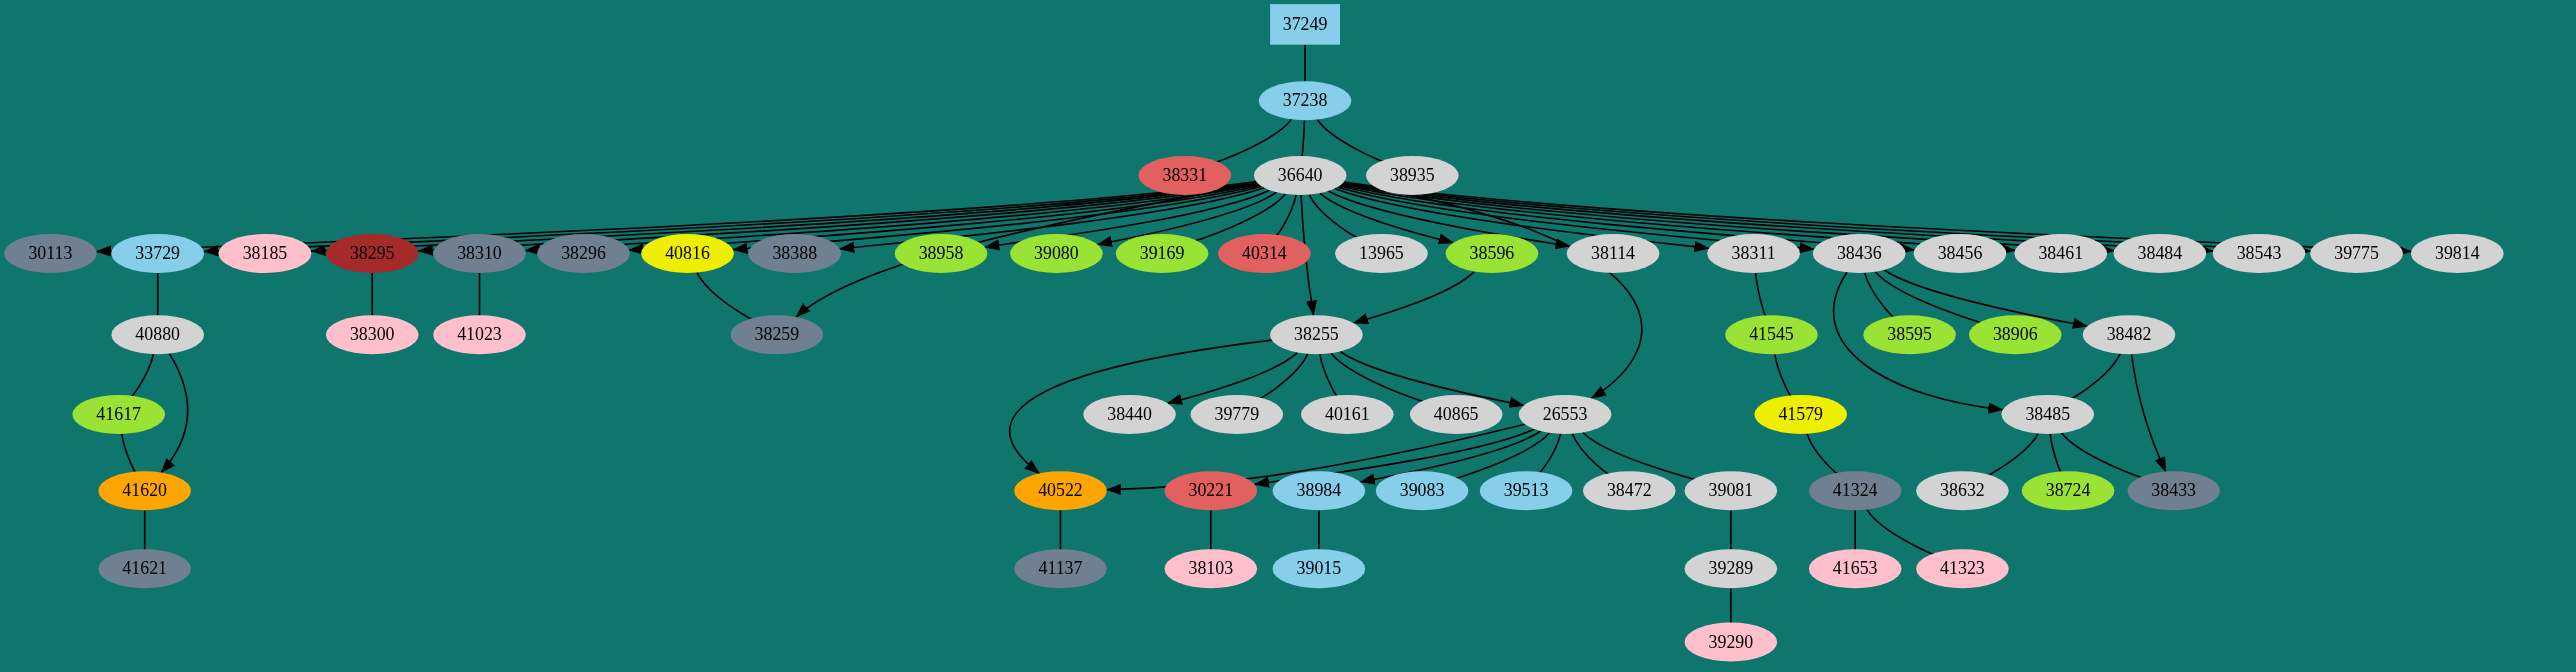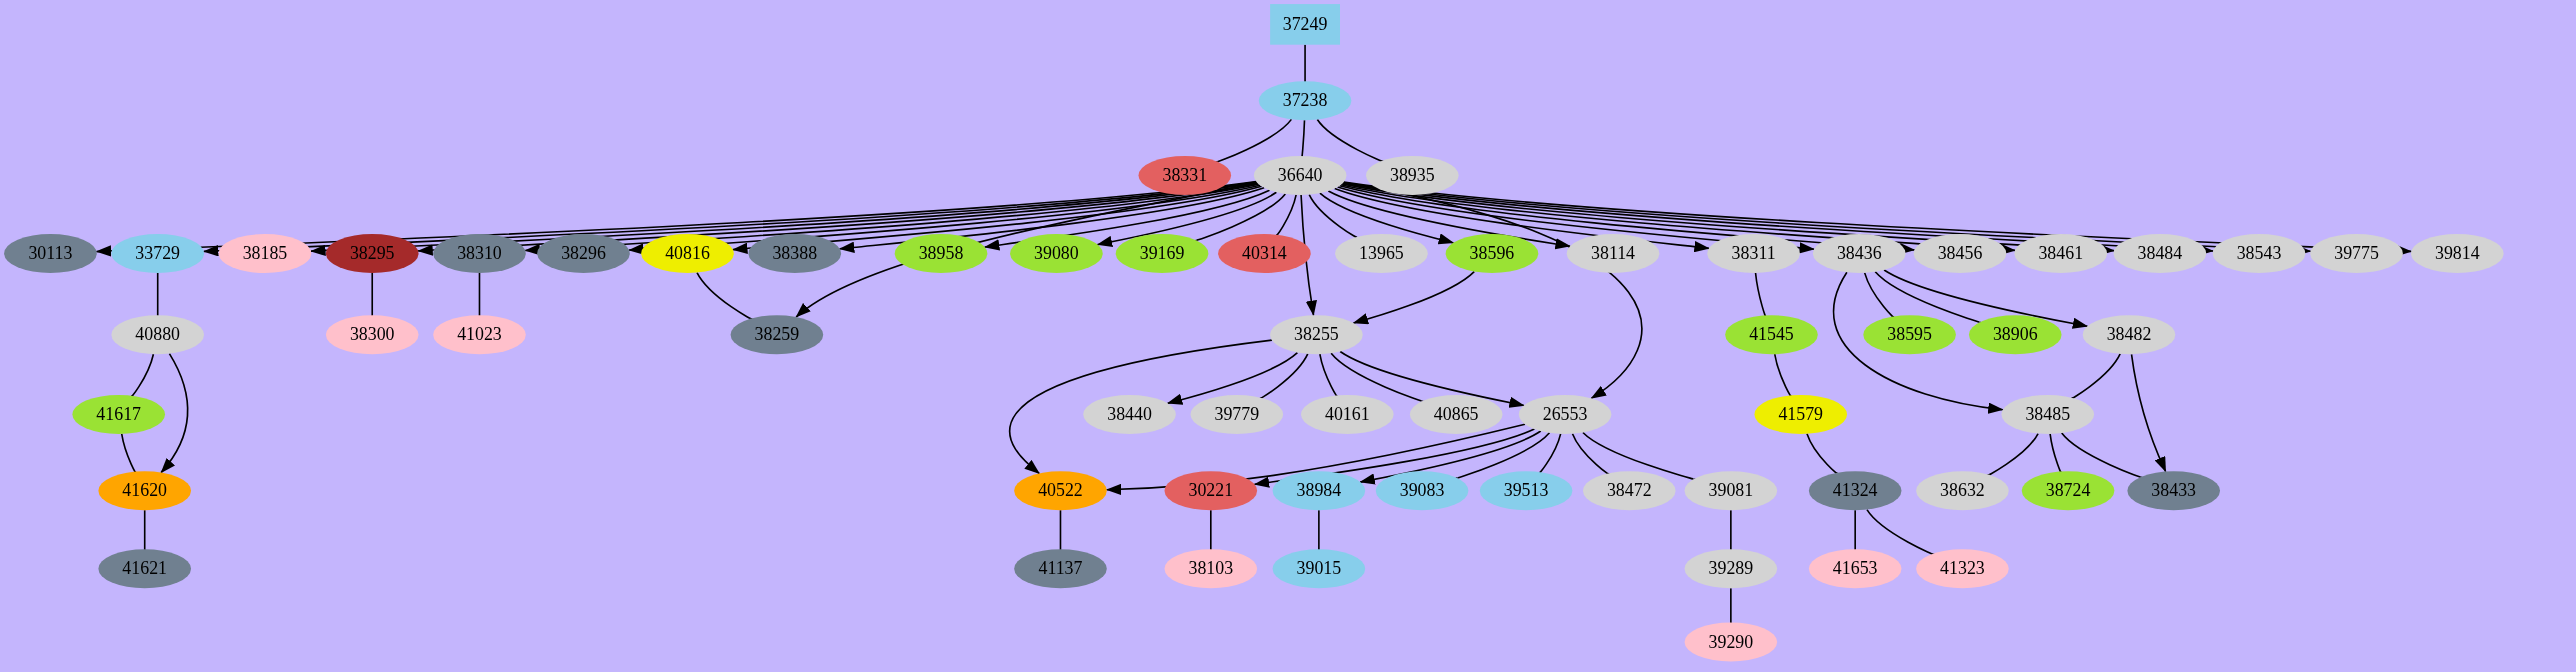--- a/index.html
+++ b/index.html
@@ -1,16 +1,16 @@
 <!DOCTYPE html>
 <html style="font-size:13px"><head>
 <meta charset="utf-8">
 <style>
   html, body { margin: 0; padding: 0; background: #ffffff; }
-  .viewport { position: relative; width: 2576px; height: 672px; background: #c4b5fd; overflow: hidden; }
+  .viewport { position: relative; width: 2576px; height: 672px; background: #0f766e; overflow: hidden; }
   svg { display: block; }
   .edge path { stroke: #000000; stroke-width: 2; fill: none; }
   .node text {
     font-family: "Liberation Serif", "DejaVu Serif", serif;
     font-size: 22px;
     fill: #000000;
     text-anchor: middle;
   }
 </style>
 </head>

